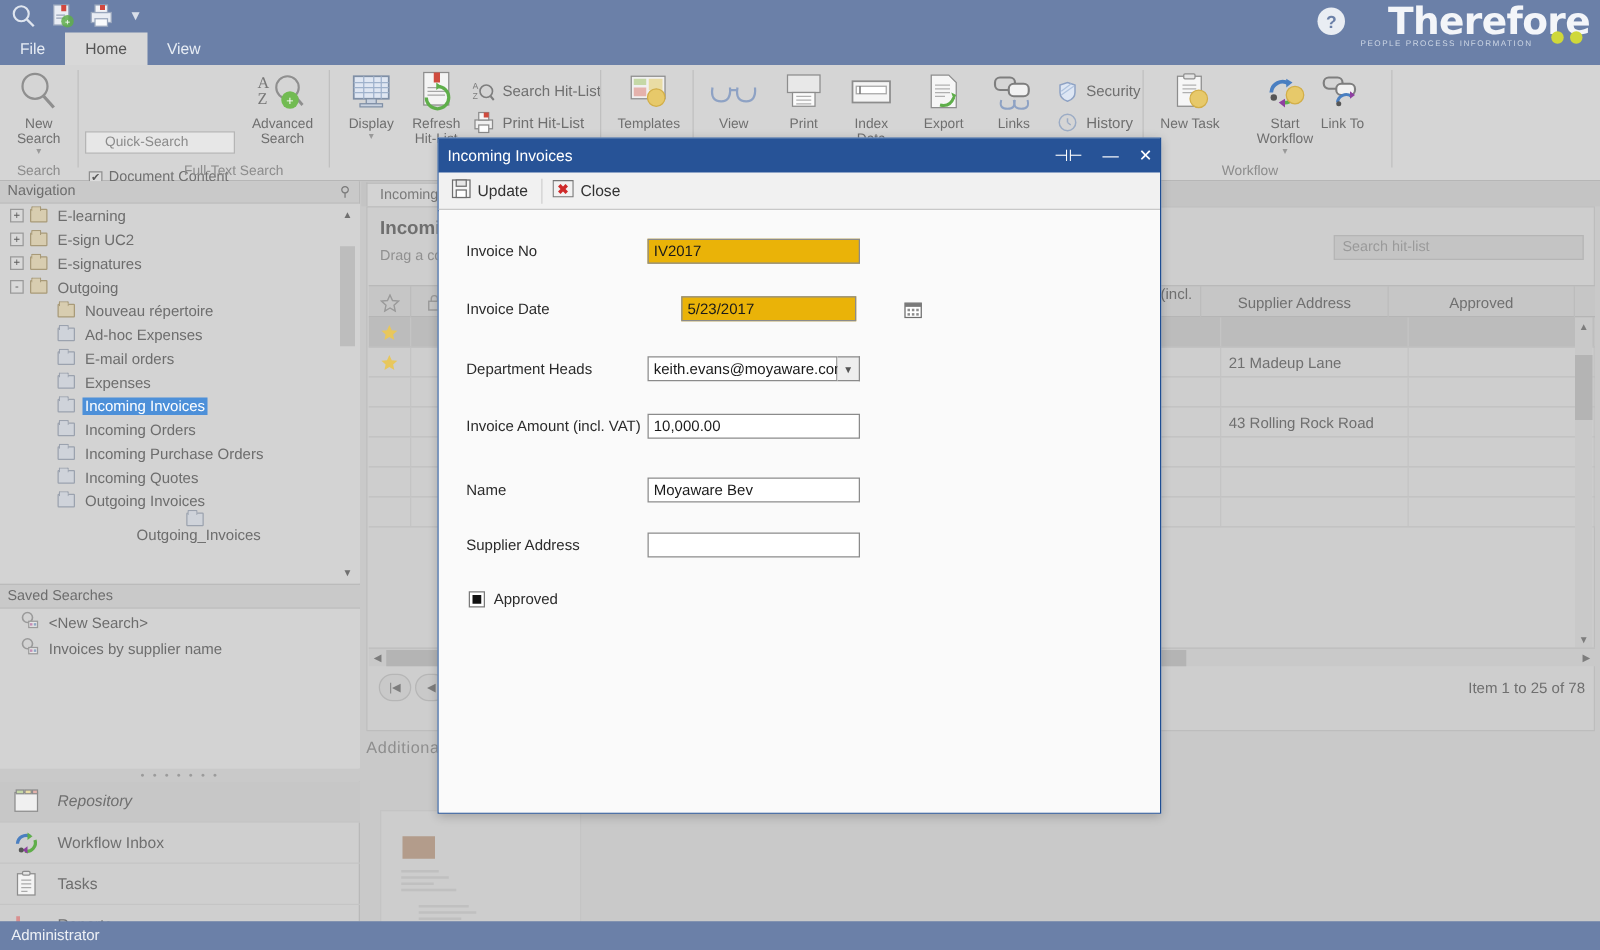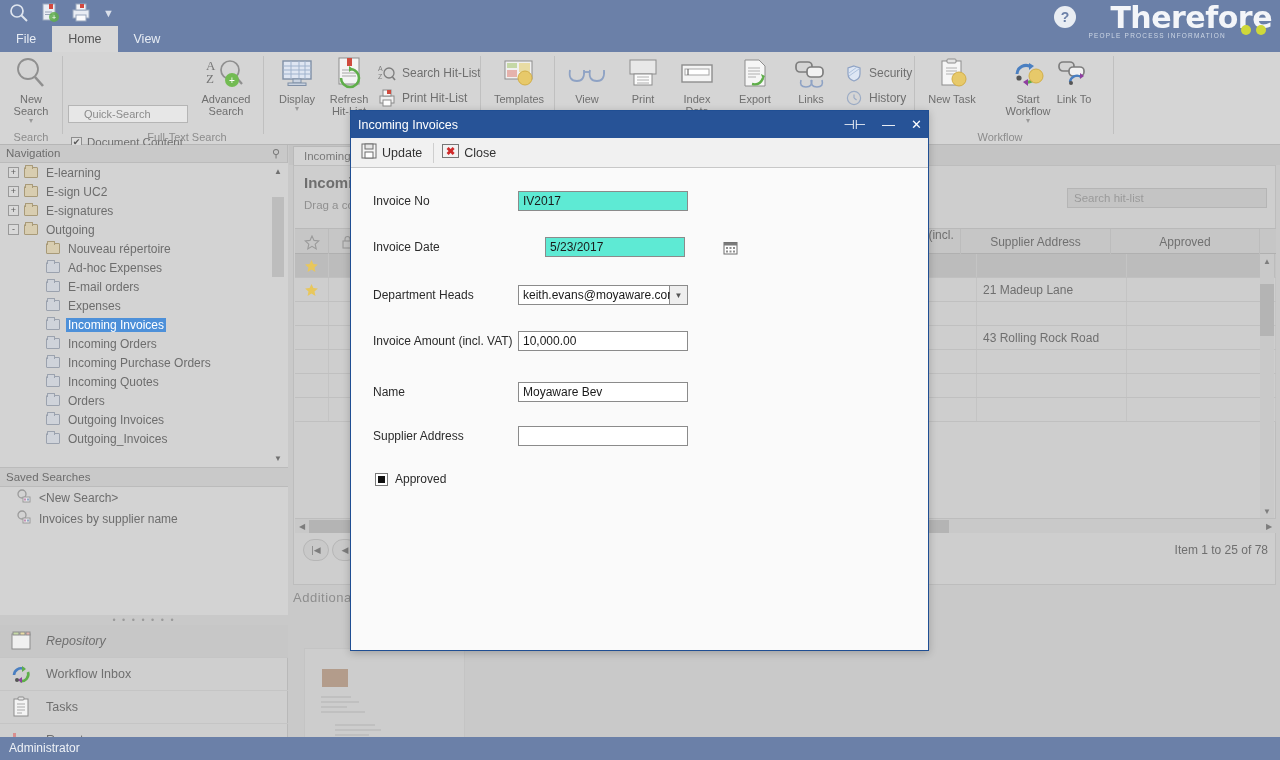--- a/index.html
+++ b/index.html
@@ -234,21 +234,21 @@
   .tbtn { display:flex; align-items:center; gap:5px; font-size:12.5px; color:#333; padding:0 9px 0 2px; height:24px; }
   .tbsep { width:1px; height:20px; background:#cfcfcf; margin:0 6px 0 2px; }
   .dlg-body { position:absolute; left:0; top:58px; width:577px; height:481px; background:#fafafa; }
 
   .field { position:absolute; display:flex; align-items:center; }
   .field .flabel { font-size:12px; color:#2b2b2b; width:145px; }
   .inp {
     height:20px; border:1px solid #8b8b8b; background:#fff; font-size:12px;
     color:#1a1a1a; padding:1px 4px; display:flex; align-items:center;
   }
-  .inp.yellow { background:#5eead4; }
+  .inp.yellow { background:#eab308; }
   .combo { position:relative; display:flex; }
   .combo .arrowbox {
     width:18px; height:20px; border:1px solid #8b8b8b; border-left:none;
     background:#eeeeee; display:flex; align-items:center; justify-content:center;
     font-size:8px; color:#555;
   }
   .calicon { width:15px; height:15px; margin-left:11px; }
   .cbox {
     width:13px; height:13px; border:1px solid #7a7a7a; background:#fff;
     display:flex; align-items:center; justify-content:center; margin-right:7px;
@@ -647,28 +647,23 @@
         <span class="lbl">Incoming Purchase Orders</span>
       </div>
       <div class="tnode" style="padding-left: 30px;">
         <span class="expspace"></span>
         <span class="fold"></span>
         <span class="lbl">Incoming Quotes</span>
       </div>
       <div class="tnode" style="padding-left: 30px;">
         <span class="expspace"></span>
         <span class="fold"></span>
-        <span class="lbl">Orders</span>
-      </div>
-      <div class="tnode" style="padding-left: 30px;">
-        <span class="expspace"></span>
-        <span class="fold"></span>
         <span class="lbl">Outgoing Invoices</span>
       </div>
-      <div class="tnode" style="padding-left: 30px;">
+      <div class="tnode" style="padding-left: 30px; flex-direction: column;">
         <span class="expspace"></span>
         <span class="fold"></span>
         <span class="lbl">Outgoing_Invoices</span>
       </div>
     </div>
 
   <div class="navscroll">
     <div class="arr">▲</div>
     <div class="thumb"></div>
     <div class="arr" style="position:absolute; bottom:0; left:0;">▼</div>

